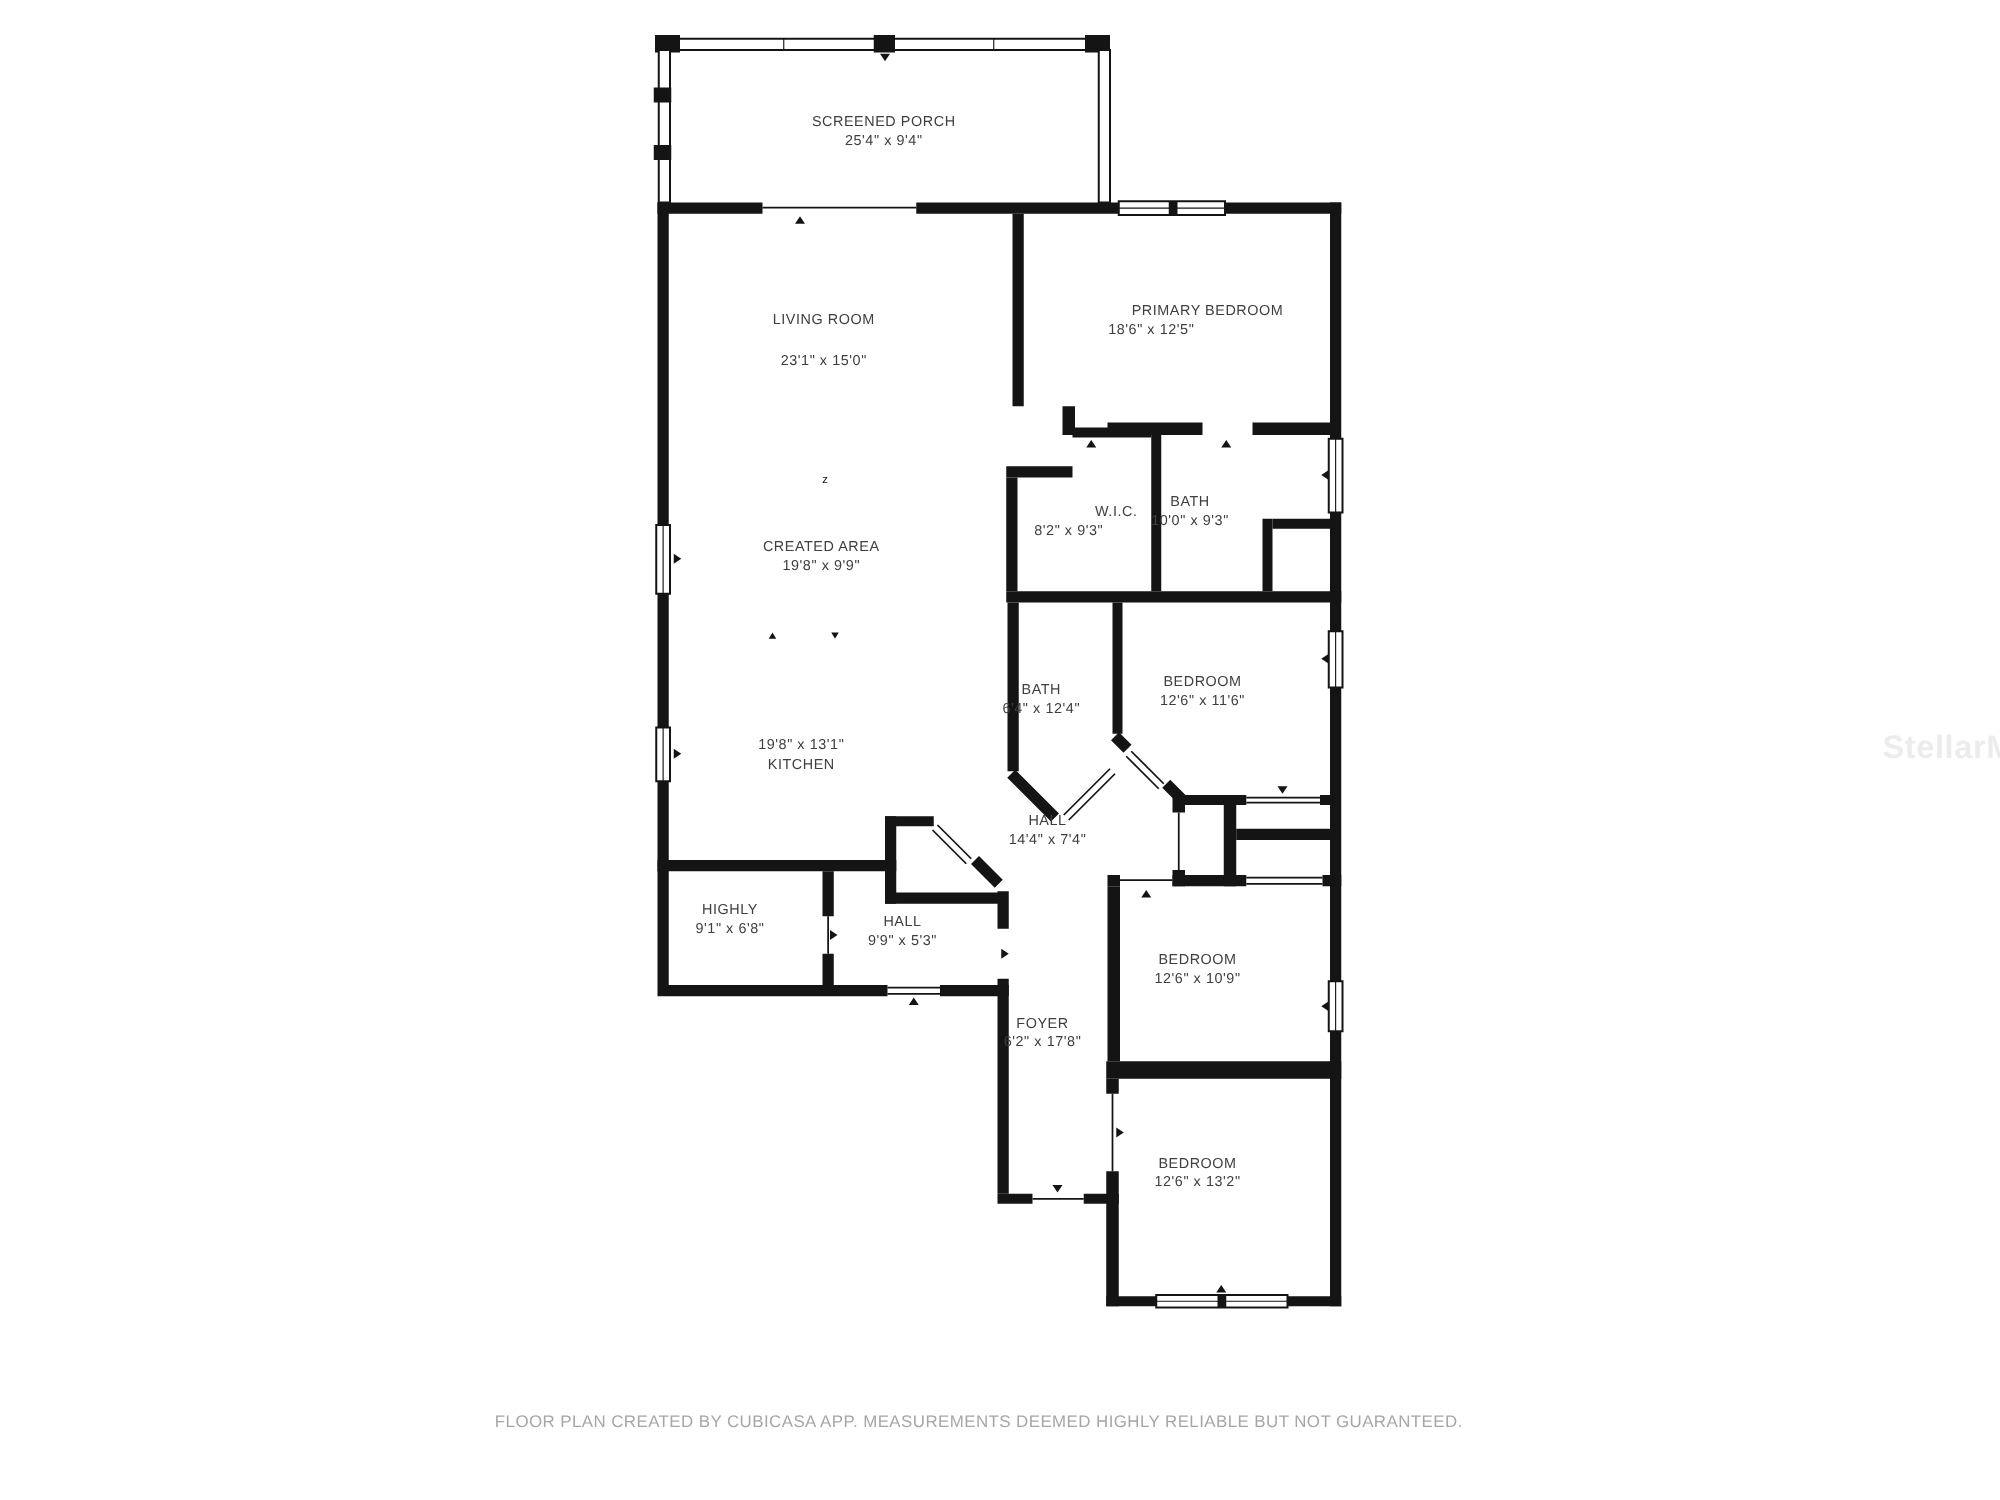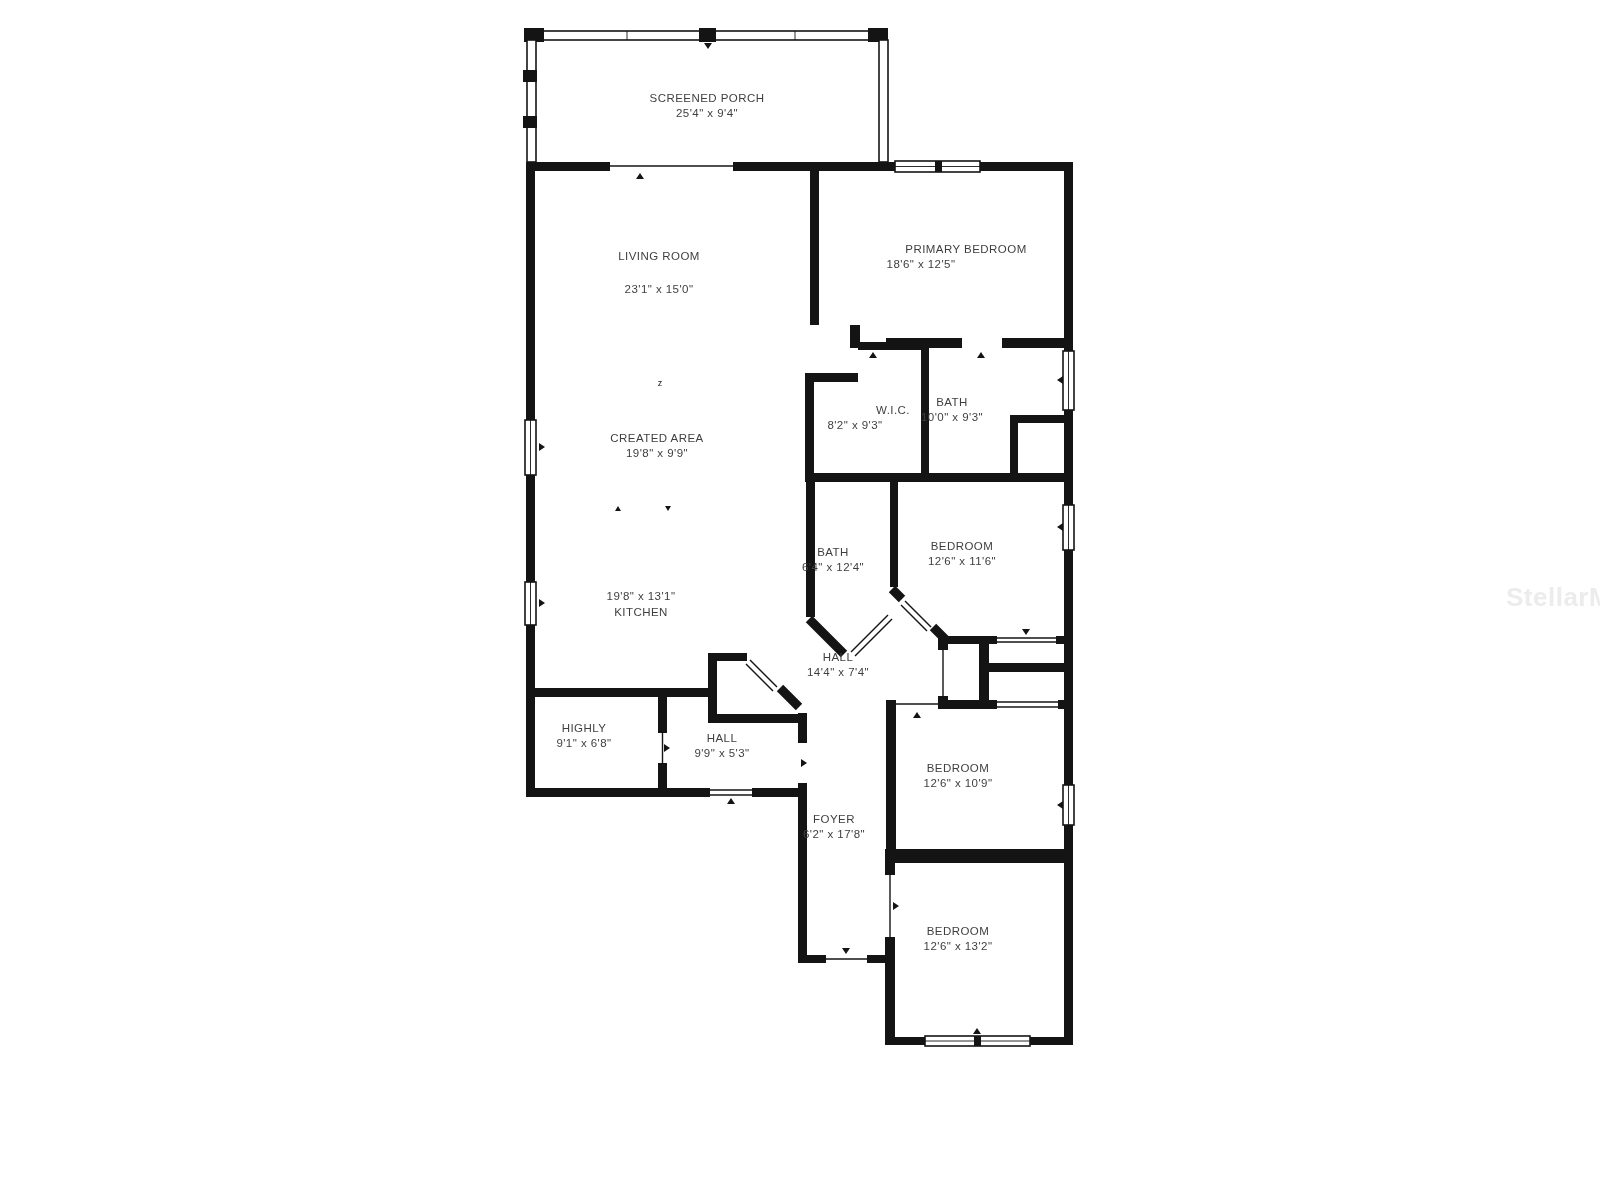--- a/index.html
+++ b/index.html
@@ -208,15 +208,16 @@
   <div class="room-dims" style="left:958px;top:783px">12'6" x 10'9"</div>
 
   <div class="room-name" style="left:834px;top:819px">FOYER</div>
   <div class="room-dims" style="left:834px;top:834px">6'2" x 17'8"</div>
 
   <div class="room-name" style="left:958px;top:931px">BEDROOM</div>
   <div class="room-dims" style="left:958px;top:946px">12'6" x 13'2"</div>
 
   <div class="zmark" style="left:660px;top:383px">z</div>
 
+  <div class="footer-note">FLOOR PLAN CREATED BY CUBICASA APP. MEASUREMENTS DEEMED HIGHLY RELIABLE BUT NOT GUARANTEED.</div>
   <div class="watermark">StellarMLS</div>
 
 </div>
 
 </body></html>

